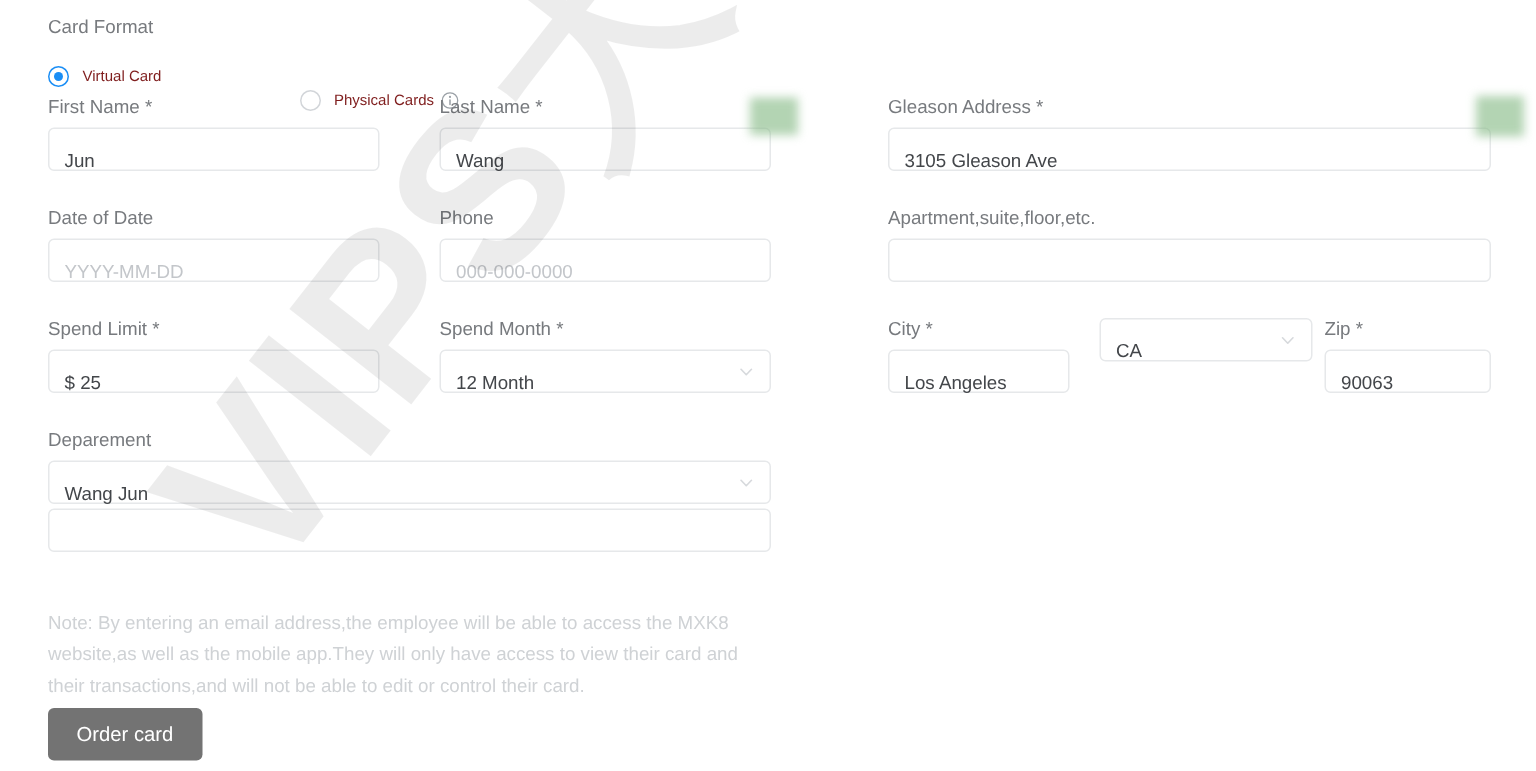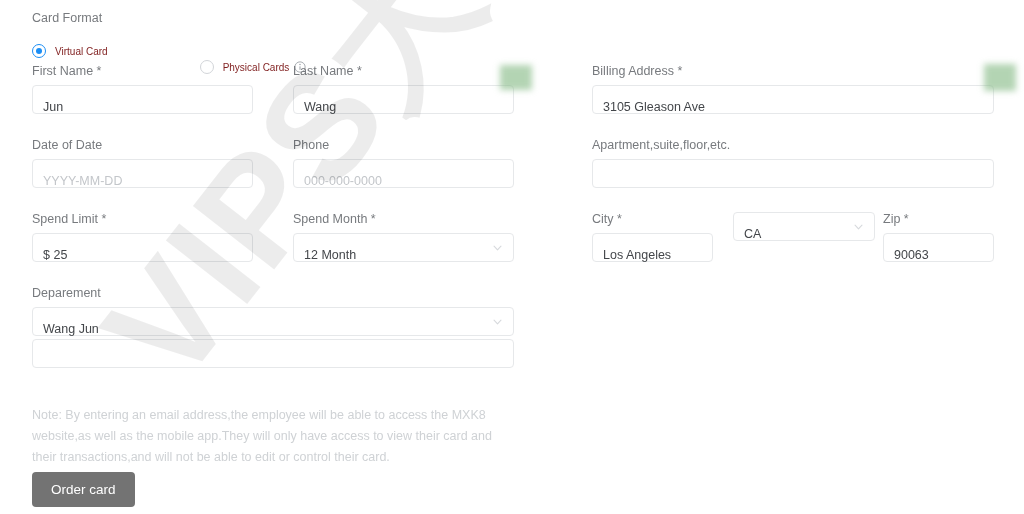--- a/index.html
+++ b/index.html
@@ -292,21 +292,21 @@
         </div>
       </div>
     </div>
 
   </div>
 
   <div class="col-right">
 
     <div class="row" style="top:64px;">
       <div class="cell" style="left:0; width:402px;">
-        <div class="field-label">Billing Address *</div>
+        <div class="field-label">Gleason Address *</div>
         <div class="input-box">
           <span class="val">3105 Gleason Ave</span>
         </div>
       </div>
     </div>
 
     <div class="row" style="top:138px;">
       <div class="cell" style="left:0; width:402px;">
         <div class="field-label">Apartment,suite,floor,etc.</div>
         <div class="input-box">

